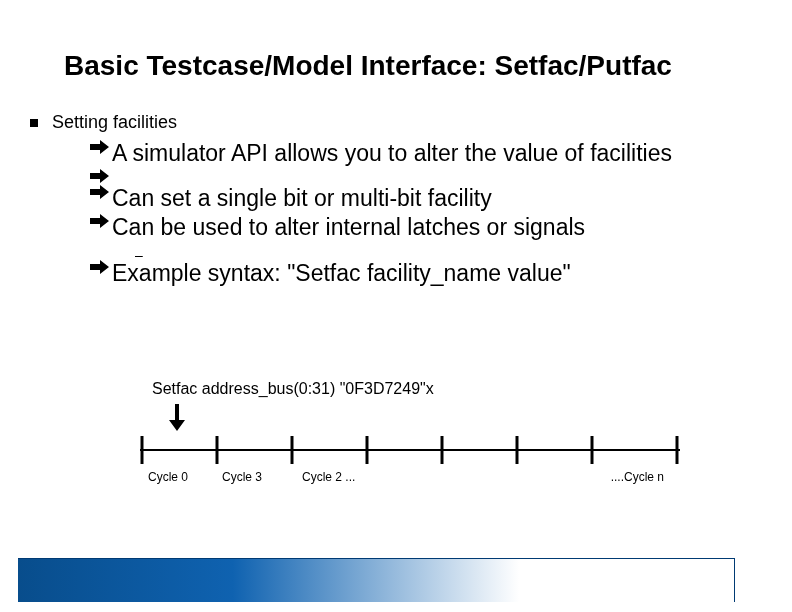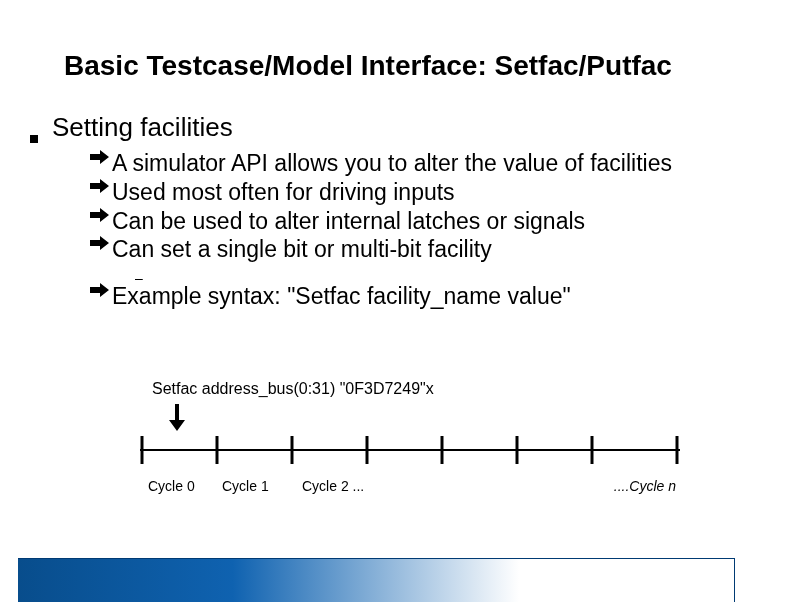--- a/index.html
+++ b/index.html
@@ -1,40 +1,40 @@
 <!DOCTYPE html>
 <html><head>
 <meta charset="utf-8">
 <style>
   * { box-sizing: border-box; margin: 0; padding: 0; }
   html, body { width: 792px; height: 612px; font-family: Arial, Helvetica, sans-serif; background: #fff; color: #000; }
   .slide { position: relative; width: 741px; height: 612px; border-radius: 22px; }
   .title { position: absolute; left: 64px; top: 50px; font-size: 28px; font-weight: bold; letter-spacing: 0; }
   .body { position: absolute; left: 30px; top: 112px; right: 30px; }
-  .h1 { font-size: 26px; display: flex; align-items: flex-end; }
+  .h1 { font-size: 18px; display: flex; align-items: center; }
   .sq { display: inline-block; width: 8px; height: 8px; background: #000; margin-right: 14px; }
   .bullets { margin-left: 60px; margin-top: 6px; }
   .b { font-size: 23px; line-height: 1.25; display: flex; text-align: right; }
   .arrow { display: inline-block; margin-right: 2px; }
   .arrow svg { width: 20px; height: 16px; display: block; }
   .sub { margin-left: 44px; font-size: 23px; line-height: 1.25; display: flex; align-items: flex-start; }
   .dash { display: inline-block; width: 10px; text-align: center; margin-right: 8px; font-size: 14px; position: relative; top: 6px; }
 
   .timeline-area { position: absolute; left: 140px; top: 380px; width: 540px; }
   .setfac-label { font-size: 16px; margin-left: 12px; margin-bottom: 6px; }
   .pointer { margin-left: 28px; margin-bottom: 0; }
   .pointer svg { width: 18px; height: 28px; display: block; }
   .timeline { position: relative; width: 540px; height: 36px; }
   .timeline svg { width: 540px; height: 36px; display: block; }
-  .cycle-labels { position: relative; width: 540px; height: 20px; margin-top: 10px; font-size: 14px; }
+  .cycle-labels { position: relative; width: 540px; height: 20px; margin-top: 2px; font-size: 12px; }
   .cycle-labels span { position: absolute; }
   .cyc0 { left: 8px; }
   .cyc1 { left: 82px; }
   .cyc2 { left: 162px; }
-  .cycn { right: 4px; font-style: italic; }
+  .cycn { right: 16px; }
 
   .footer-bar { position: absolute; left: 18px; right: 6px; bottom: 10px; height: 44px; border-top: 1px solid #003a73; border-right: 1px solid #003a73; background: linear-gradient(to right, #084d8c 0%, #0f62b0 30%, #ffffff 70%, #ffffff 100%); }
 </style>
 </head>
 <body>
 
 <div class="slide">
 
   <div class="title">Basic Testcase/Model Interface: Setfac/Putfac</div>
 
@@ -51,37 +51,36 @@
             </svg>
           </span>
         <span>A simulator API allows you to alter the value of facilities</span>
       </div>
       <div class="b">
         <span class="arrow">
             <svg viewBox="0 0 20 16">
               <path d="M0 5 L10 5 L10 1 L19 8 L10 15 L10 11 L0 11 Z" fill="#000"></path>
             </svg>
           </span>
-        <span>Used most often for driving inputs</span>
+      </div>
+      <div class="b">
+        <span class="arrow">
+            <svg viewBox="0 0 20 16">
+              <path d="M0 5 L10 5 L10 1 L19 8 L10 15 L10 11 L0 11 Z" fill="#000"></path>
+            </svg>
+          </span>
+        <span>Can set a single bit or multi-bit facility</span>
       </div>
       <div class="b">
         <span class="arrow">
             <svg viewBox="0 0 20 16">
               <path d="M0 5 L10 5 L10 1 L19 8 L10 15 L10 11 L0 11 Z" fill="#000"></path>
             </svg>
           </span>
         <span>Can be used to alter internal latches or signals</span>
-      </div>
-      <div class="b">
-        <span class="arrow">
-            <svg viewBox="0 0 20 16">
-              <path d="M0 5 L10 5 L10 1 L19 8 L10 15 L10 11 L0 11 Z" fill="#000"></path>
-            </svg>
-          </span>
-        <span>Can set a single bit or multi-bit facility</span>
       </div>
       <div class="sub">
         <span class="dash">–</span>
       </div>
       <div class="b">
         <span class="arrow">
             <svg viewBox="0 0 20 16">
               <path d="M0 5 L10 5 L10 1 L19 8 L10 15 L10 11 L0 11 Z" fill="#000"></path>
             </svg>
           </span>
@@ -105,20 +104,20 @@
         <line x1="152" y1="4" x2="152" y2="32" stroke="#000" stroke-width="3"></line>
         <line x1="227" y1="4" x2="227" y2="32" stroke="#000" stroke-width="3"></line>
         <line x1="302" y1="4" x2="302" y2="32" stroke="#000" stroke-width="3"></line>
         <line x1="377" y1="4" x2="377" y2="32" stroke="#000" stroke-width="3"></line>
         <line x1="452" y1="4" x2="452" y2="32" stroke="#000" stroke-width="3"></line>
         <line x1="537" y1="4" x2="537" y2="32" stroke="#000" stroke-width="3"></line>
       </svg>
     </div>
     <div class="cycle-labels">
       <span class="cyc0">Cycle 0</span>
-      <span class="cyc1">Cycle 1</span>
+      <span class="cyc1">Cycle 3</span>
       <span class="cyc2">Cycle 2  ...</span>
       <span class="cycn">....Cycle n</span>
     </div>
   </div>
 
   <div class="footer-bar"></div>
 </div>
 
 </body></html>

